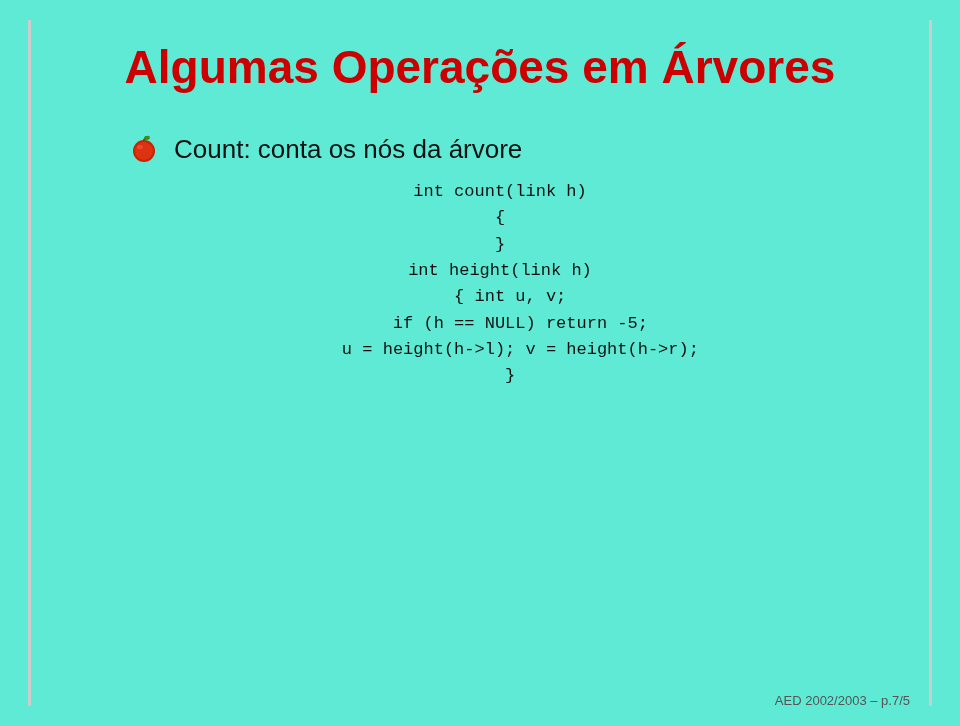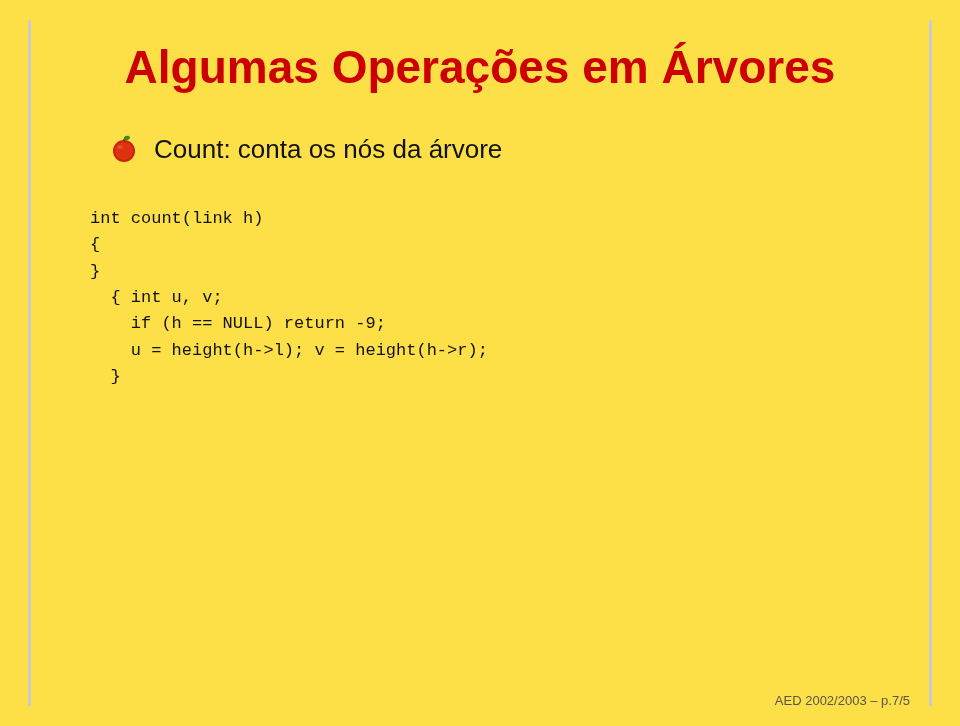--- a/index.html
+++ b/index.html
@@ -13,23 +13,23 @@
       height: 726px;
       background: #ffffff;
       font-family: Arial, Helvetica, sans-serif;
       position: relative;
       overflow: hidden;
     }
 
     .slide-container {
       width: 960px;
       height: 726px;
-      background: #fde047;
+      background: #5eead4;
       position: relative;
-      padding: 30px 50px;
+      padding: 30px 70px;
     }
 
     
     .border-left {
       position: absolute;
       left: 28px;
       top: 20px;
       bottom: 20px;
       width: 3px;
       background: #cccccc;
@@ -51,21 +51,21 @@
       font-weight: bold;
       color: #cc0000;
       margin-bottom: 40px;
       margin-top: 10px;
       font-family: Arial, Helvetica, sans-serif;
     }
 
     
     .bullets {
       margin-left: 60px;
-      margin-bottom: 41px;
+      margin-bottom: 14px;
     }
 
     .bullet-item {
       display: flex;
       align-items: center;
       margin-bottom: 14px;
       font-size: 26px;
       color: #222222;
     }
 
@@ -90,20 +90,21 @@
       margin-top: 10px;
       font-family: 'Courier New', Courier, monospace;
       font-size: 17px;
       color: #111111;
       line-height: 1.55;
     }
 
     .code-line {
       display: block;
       white-space: pre;
+      text-align: center;
     }
 
     
     .footer {
       position: absolute;
       bottom: 18px;
       right: 50px;
       font-size: 13px;
       color: #555555;
     }
@@ -136,21 +137,22 @@
       <span class="bullet-text">Count: conta os nós da árvore</span>
     </div>
 
 
   </div>
 
   <div class="code-block">
     <span class="code-line">int count(link h)</span>
     <span class="code-line">{</span>
     <span class="code-line">}</span>
+    <span class="code-line">int height(link h)</span>
     <span class="code-line">  { int u, v;</span>
-    <span class="code-line">    if (h == NULL) return -9;</span>
+    <span class="code-line">    if (h == NULL) return -5;</span>
     <span class="code-line">    u = height(h-&gt;l); v = height(h-&gt;r);</span>
     <span class="code-line">  }</span>
   </div>
 
   <div class="footer">AED 2002/2003 – p.7/5</div>
 
 </div>
 
 </body></html>

